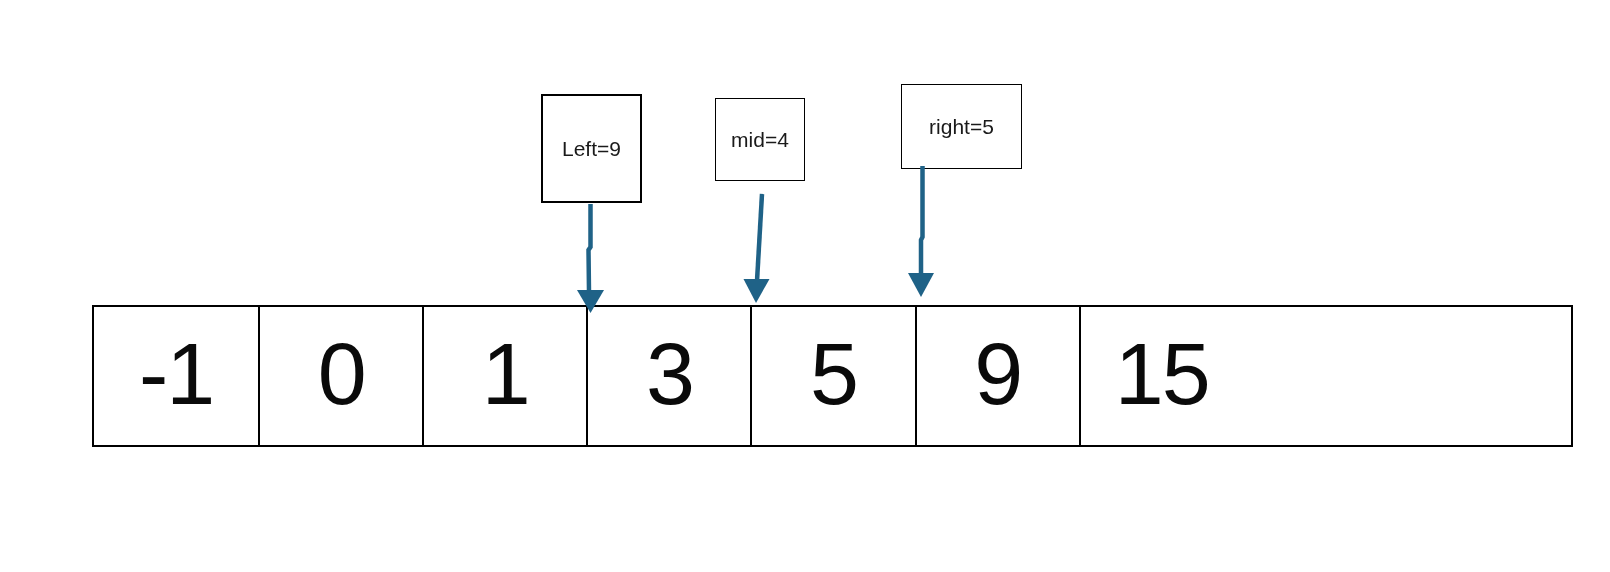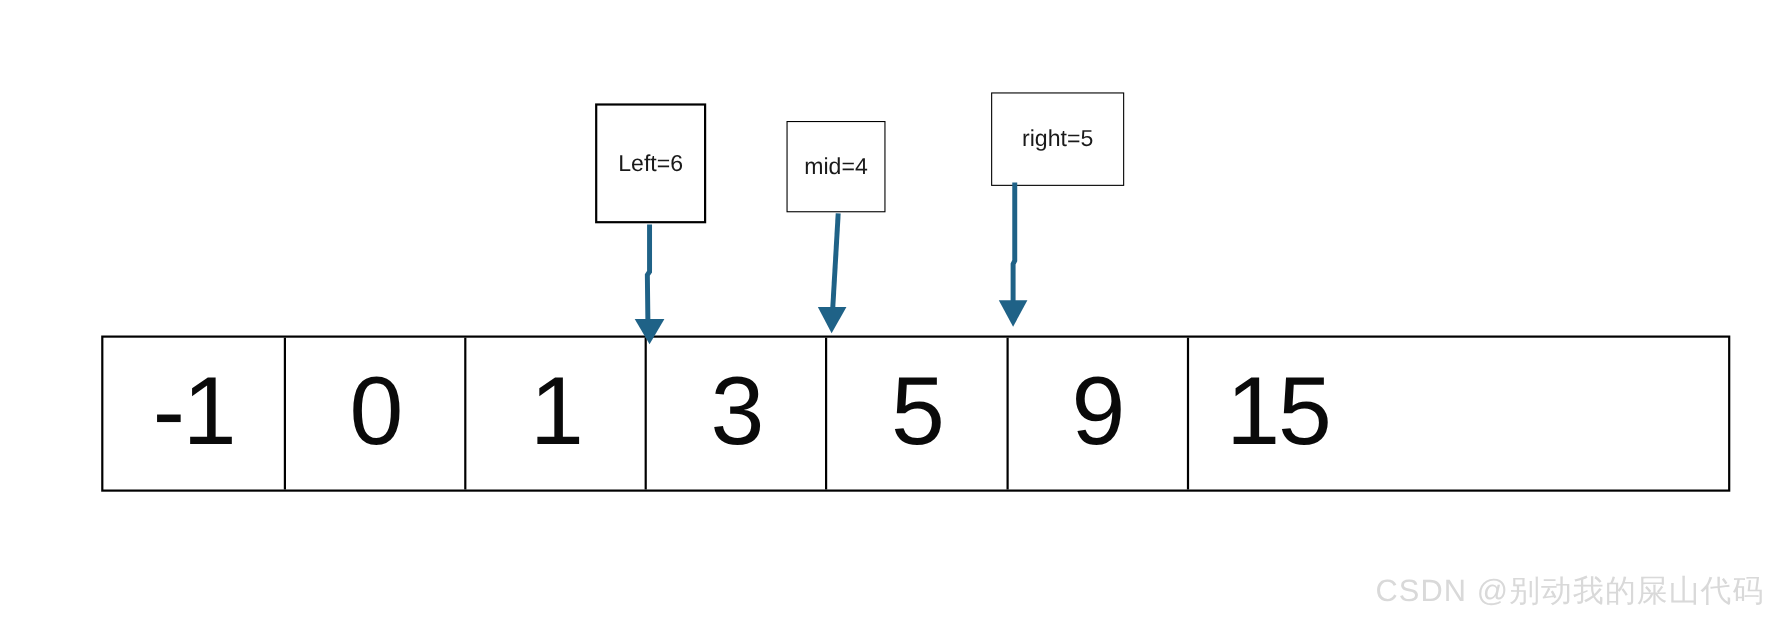--- a/index.html
+++ b/index.html
@@ -51,21 +51,21 @@
     border: 1.5px solid #000;
     box-sizing: border-box;
     display: flex;
     align-items: center;
     justify-content: center;
     font-size: 21px;
     color: #1a1a1a;
     z-index: 2;
   }
   .left-box  { left: 541px; top: 94px;  width: 101px; height: 109px; border-width: 2px; }
-  .mid-box   { left: 715px; top: 110px; width: 90px;  height: 83px; }
+  .mid-box   { left: 715px; top: 98px; width: 90px;  height: 83px; }
   .right-box { left: 861px; top: 84px;  width: 121px; height: 85px; margin-left: 40px; }
 
   
   .arrows {
     position: absolute;
     left: 0; top: 0;
     width: 1610px;
     height: 572px;
     z-index: 3;
     pointer-events: none;
@@ -92,21 +92,21 @@
     z-index: 0;
     white-space: nowrap;
   }
 </style>
 </head>
 <body>
 
 <div class="canvas">
 
   <div class="pointer-box left-box">
-    <span>Left=6</span>
+    <span>Left=9</span>
   </div>
   <div class="pointer-box mid-box">
     <span>mid=4</span>
   </div>
   <div class="pointer-box right-box">
     <span>right=5</span>
   </div>
 
   <svg class="arrows" viewBox="0 0 1610 572" xmlns="http://www.w3.org/2000/svg">
 
@@ -123,15 +123,14 @@
   <div class="array">
       <div class="cell">-1</div>
       <div class="cell">0</div>
       <div class="cell">1</div>
       <div class="cell">3</div>
       <div class="cell">5</div>
       <div class="cell">9</div>
       <div class="cell">15</div>
     </div>
 
-  <div class="watermark">CSDN @别动我的屎山代码</div>
 
 </div>
 
 </body></html>

